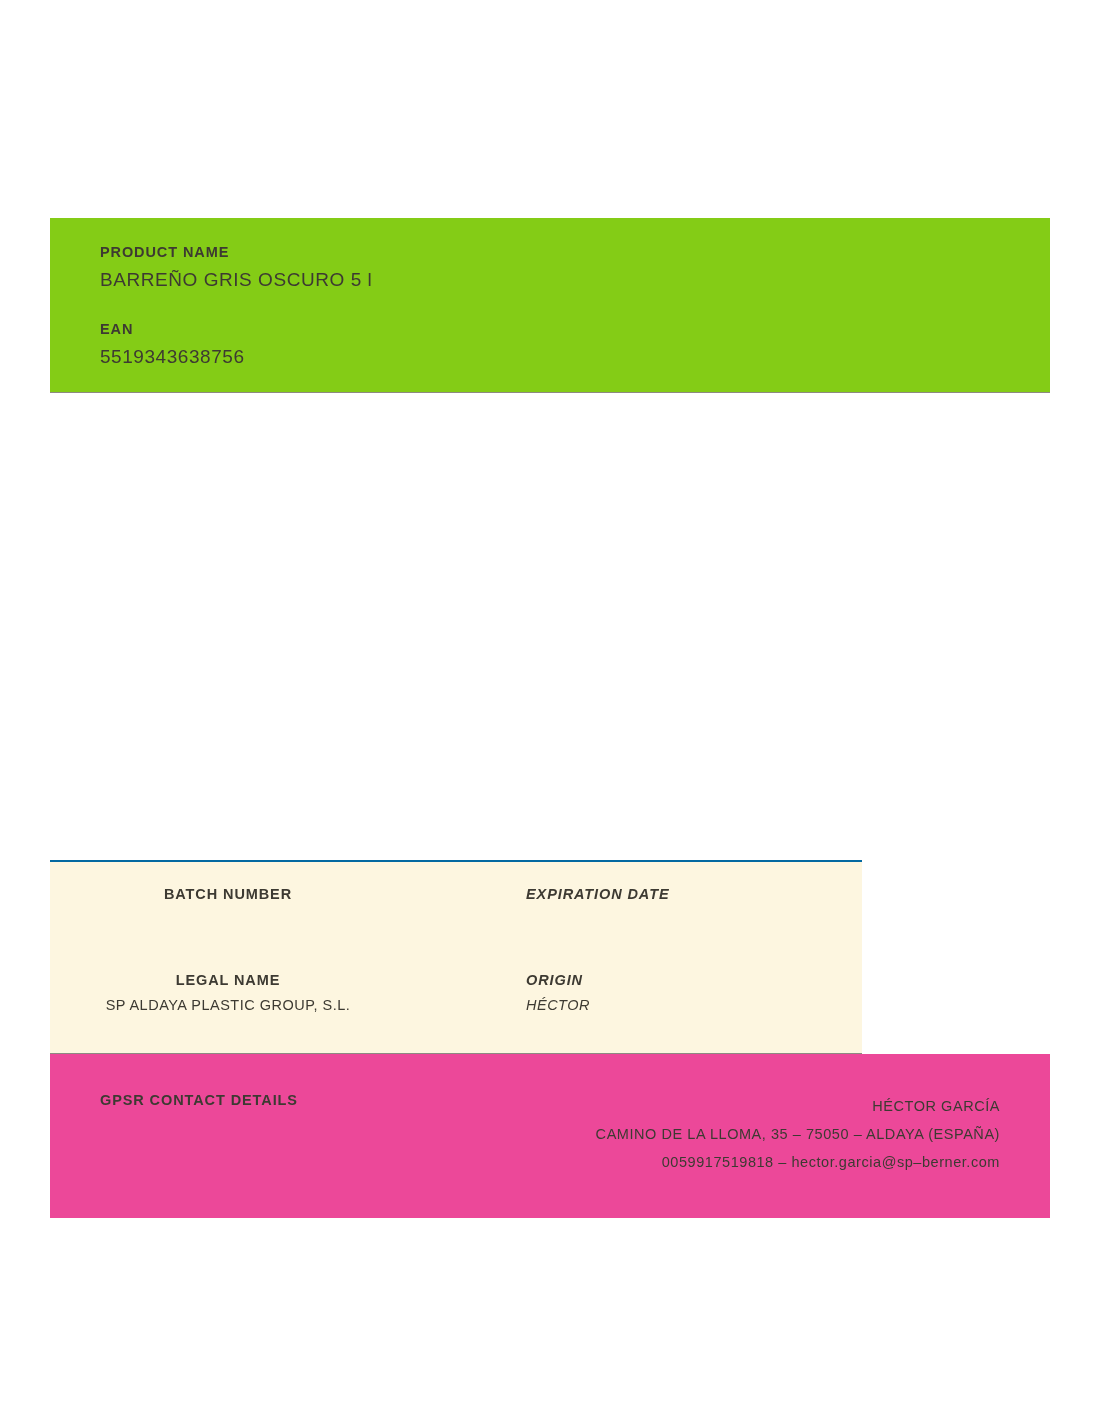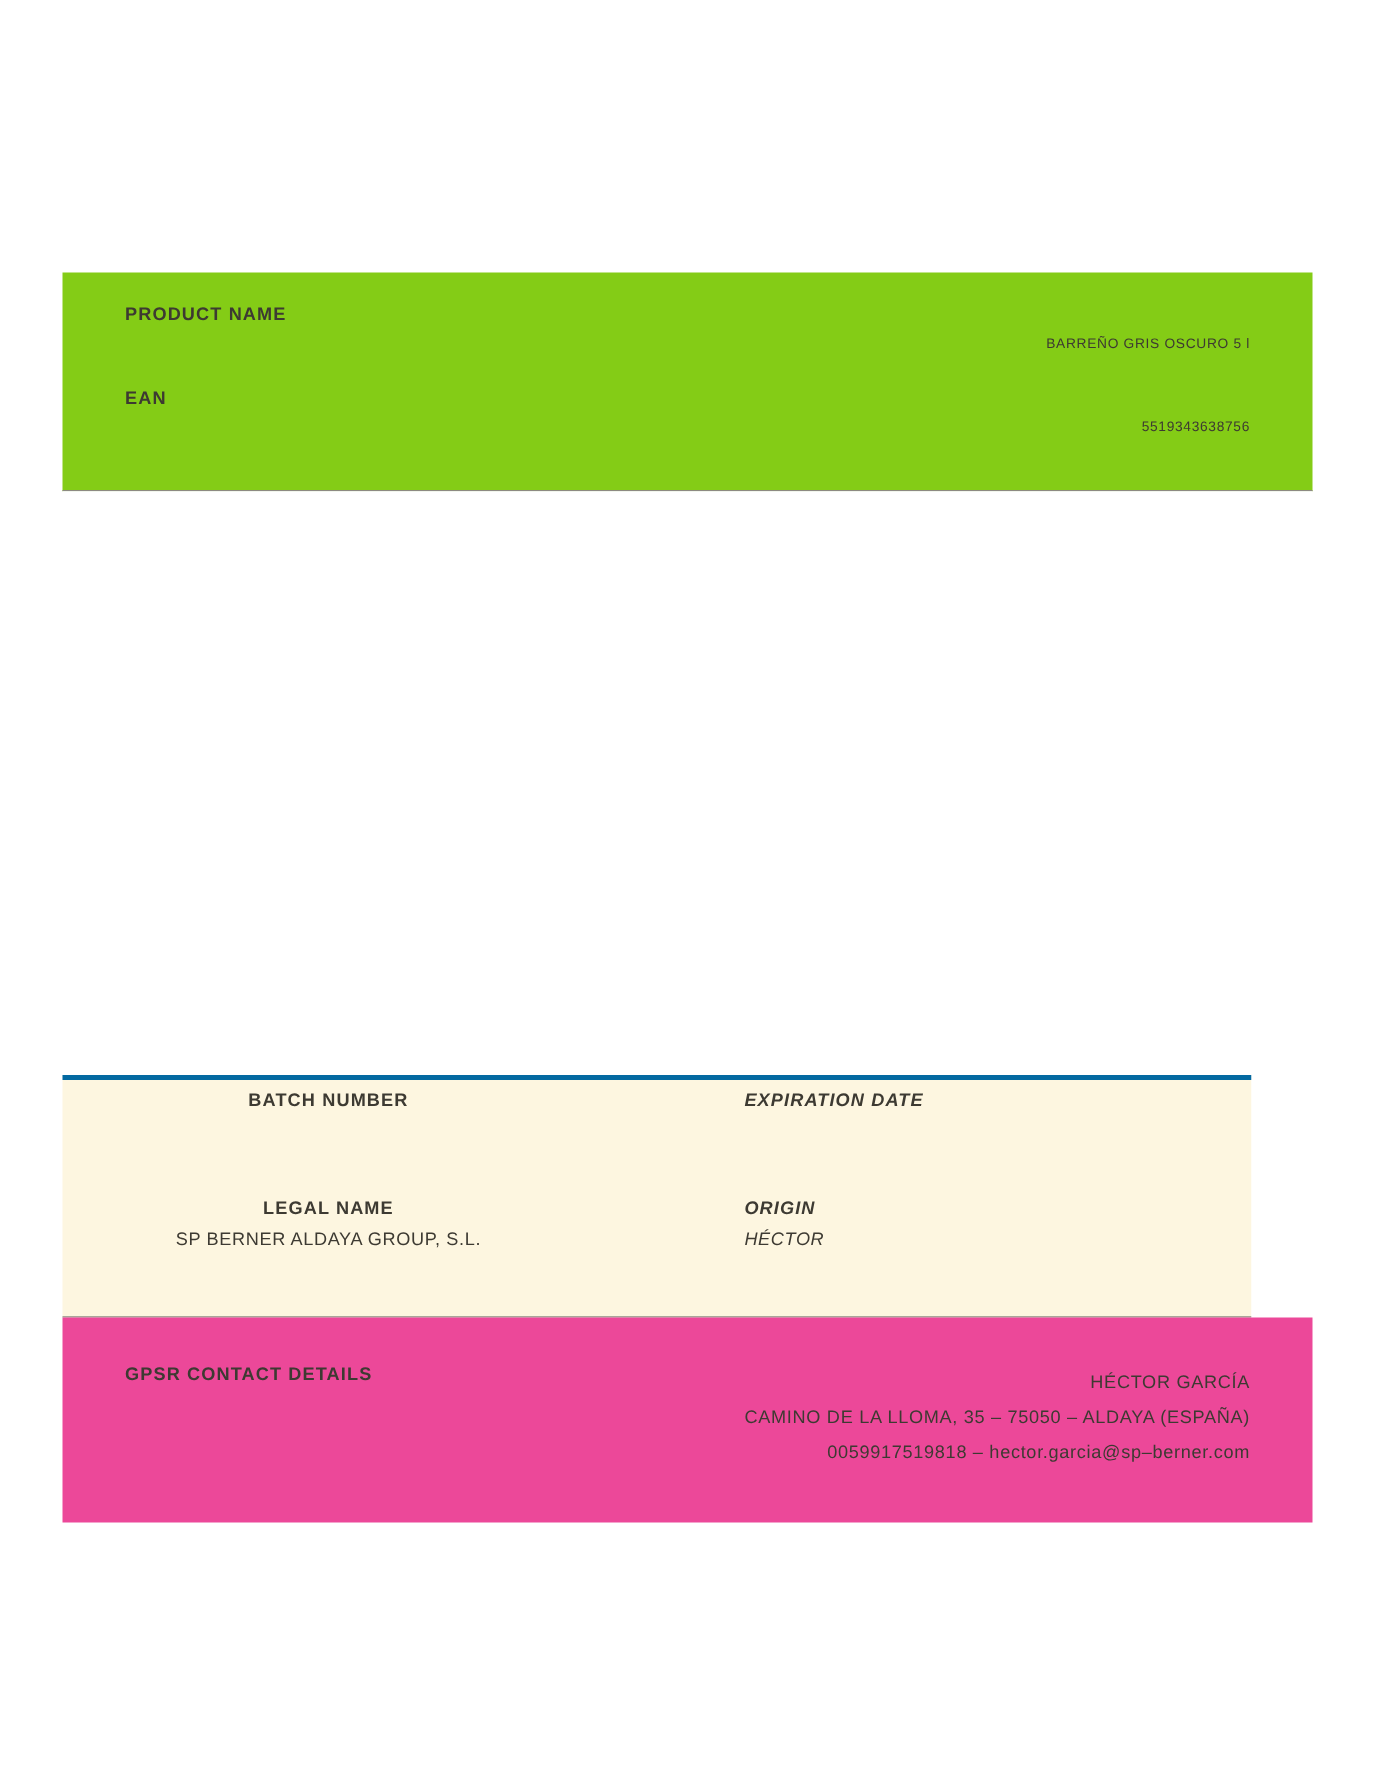--- a/index.html
+++ b/index.html
@@ -37,50 +37,49 @@
 
   .field-label {
     font-size: 14.5px;
     font-weight: bold;
     letter-spacing: 0.9px;
     color: #3d3a32;
     text-transform: uppercase;
     margin: 0;
   }
   .field-value {
-    font-size: 11px;
+    font-size: 19px;
     letter-spacing: 0.55px;
     color: #3d3a32;
     margin: 9px 0 0 0;
-    text-align: right;
   }
   .spacer-28 { height: 30px; }
 
   
   .mid-gap {
     position: absolute;
     left: 50px;
     top: 393px;
     width: 1000px;
     height: 467px;
     background: #ffffff;
   }
 
   
   .batch-block {
     position: absolute;
     left: 50px;
     top: 860px;
-    width: 951px;
+    width: 812px;
     height: 194px;
     background: #fdf6e0;
     box-sizing: border-box;
-    border-top: 4px solid #0369a1;
+    border-top: 2px solid #0369a1;
     border-bottom: 1px solid #8d8a82;
-    padding-top: 9px;
+    padding-top: 24px;
   }
 
   .grid-two {
     display: flex;
     width: 100%;
   }
   .col-left {
     width: 50%;
     box-sizing: border-box;
     text-align: center;
@@ -174,21 +173,21 @@
           <div class="cell-value"></div>
         </div>
       </div>
     </div>
 
     <div class="row-gap"></div>
 
     <div class="grid-two">
       <div class="col-left">
         <div class="cell-label">LEGAL NAME</div>
-        <div class="cell-value">SP BERNER ALDAYA GROUP, S.L.</div>
+        <div class="cell-value">SP ALDAYA PLASTIC GROUP, S.L.</div>
       </div>
       <div class="col-right">
         <div class="cell-inner">
           <div class="cell-label">ORIGIN</div>
           <div class="cell-value">HÉCTOR</div>
         </div>
       </div>
     </div>
   </div>
 

